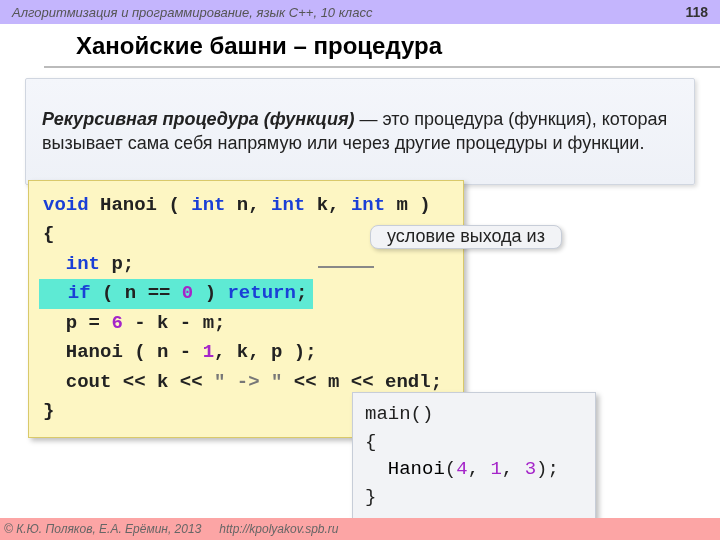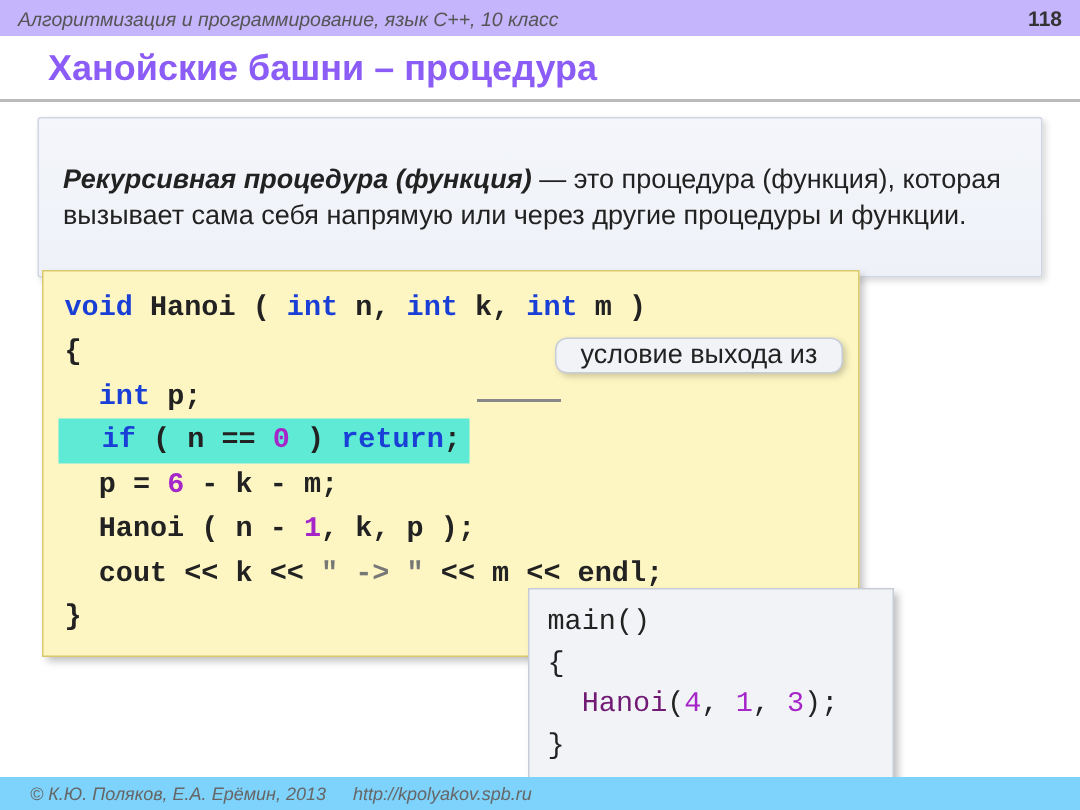--- a/index.html
+++ b/index.html
@@ -23,56 +23,57 @@
   }
   .page-num {
     font-weight: bold;
     font-style: normal;
     color: #333;
     font-size: 14px;
   }
   .title {
     font-size: 24px;
     font-weight: bold;
-    color: #8b5cf6;
+    color: #000000;
     padding: 8px 18px 6px 32px;
     border-bottom: 2px solid #bbb;
+    margin-left: 44px;
   }
   .definition-box {
     margin: 10px 25px;
     background: linear-gradient(#f4f6fb, #eef1f7);
     border: 1px solid #d0d6e0;
     border-radius: 2px;
     padding: 28px 16px;
     font-size: 18px;
     line-height: 1.35;
     color: #222;
     box-shadow: 2px 2px 4px rgba(0,0,0,0.15);
   }
   .definition-box .term {
     font-weight: bold;
     font-style: italic;
   }
   .code-box {
     position: absolute;
     left: 28px;
     top: 180px;
-    width: 545px;
+    width: 436px;
     background: #fdf6c3;
     border: 1px solid #d9c96a;
     box-shadow: 3px 3px 5px rgba(0,0,0,0.25);
     padding: 10px 14px 10px 14px;
     font-family: "Courier New", monospace;
     font-size: 19px;
     font-weight: bold;
     line-height: 1.55;
     color: #222;
   }
   .kw-blue { color: #1a3fd6; }
-  .kw-green { color: #701a75; }
+  .kw-green { color: #000000; }
   .num-violet { color: #a525c9; }
   .string-grey { color: #777; }
   .highlight-box {
     display: inline-block;
     background: #5eead4;
     margin-left: -4px;
     padding: 0 6px 0 6px;
   }
   .callout {
     position: absolute;
@@ -109,22 +110,22 @@
     font-size: 19px;
     font-weight: normal;
     line-height: 1.45;
     color: #222;
   }
   .footer {
     position: absolute;
     bottom: 0;
     left: 0;
     right: 0;
-    background: #7dd3fc;
-    padding: 4px 20px;
+    background: #fca5a5;
+    padding: 4px 4px;
     font-size: 12px;
     color: #666;
     font-style: italic;
     display: flex;
     gap: 18px;
   }
 </style>
 </head>
 <body>
 

